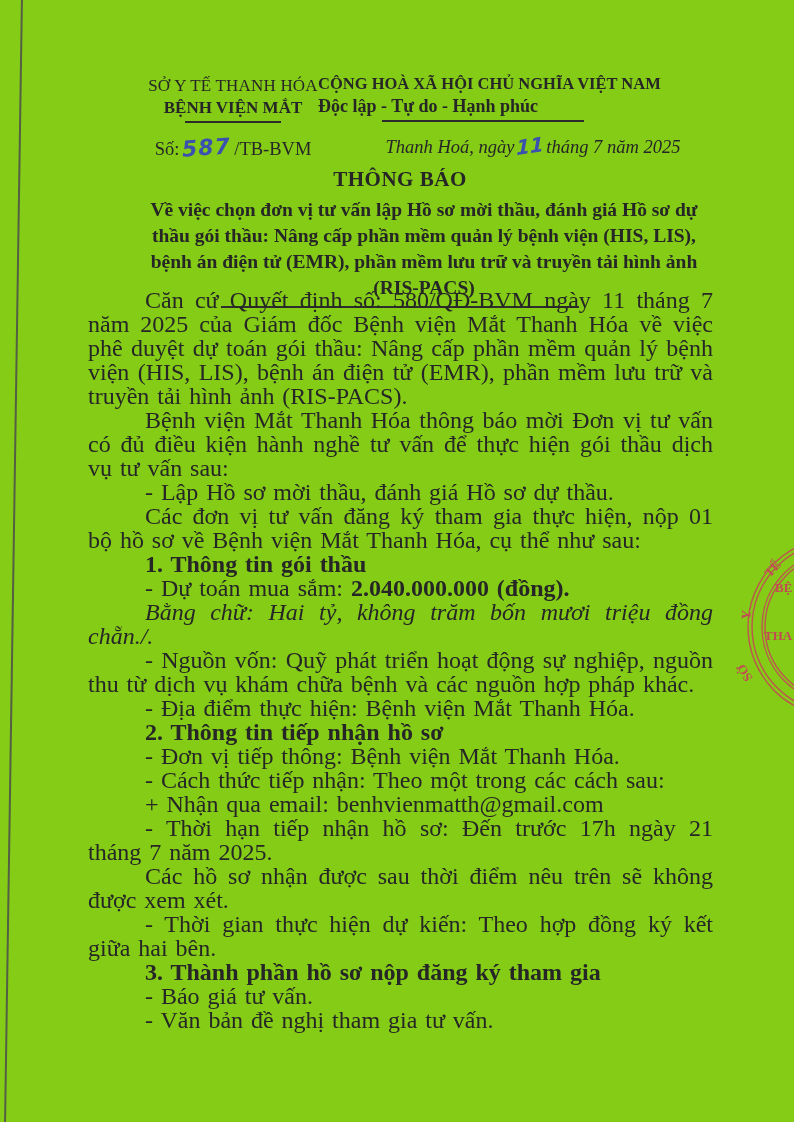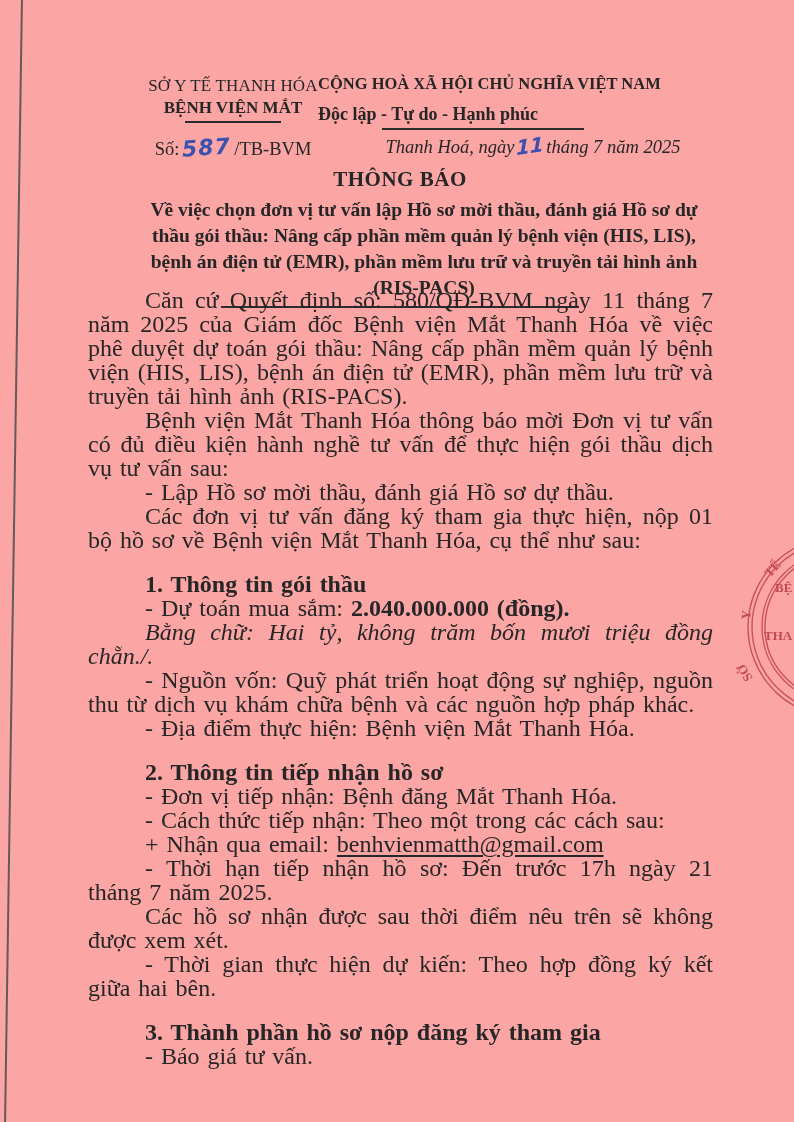--- a/index.html
+++ b/index.html
@@ -1,59 +1,59 @@
 <!DOCTYPE html>
 <html><head>
 <meta charset="utf-8">
 <style>
   html,body { margin:0; padding:0; }
   body { background:#e8e8e8; }
   .page {
     position:relative; width:794px; height:1122px;
-    background:#fca5a5; overflow:hidden;
+    background:#84cc16; overflow:hidden;
     font-family:"Liberation Serif", serif;
     color:#262626;
   }
   
   .scan-edge { position:absolute; left:0; top:0; }
 
   
   .hdr-left { position:absolute; left:138px; top:76px; width:190px; text-align:center; }
   .hl1 { font-size:17px; letter-spacing:.2px; white-space:nowrap; }
   .hl2 { font-size:17px; font-weight:bold; margin-top:2px; white-space:nowrap; }
   .hl2-underline { width:96px; height:2px; background:#2b2b2b; margin:3px auto 0; }
   .so-line { margin-top:12px; font-size:18.5px; white-space:nowrap; }
 
   .hdr-right { position:absolute; left:318px; top:74px; width:330px; text-align:left; }
   .hr1 { font-size:16.5px; font-weight:bold; white-space:nowrap; }
-  .hr2 { font-size:18px; font-weight:bold; margin-top:10px; white-space:nowrap; }
+  .hr2 { font-size:18px; font-weight:bold; margin-top:2px; white-space:nowrap; }
   .hr2-underline { width:202px; height:2px; background:#2b2b2b; margin:3px auto 0; }
   .date-line { position:absolute; left:368px; top:134px; width:330px; text-align:center;
                font-style:italic; font-size:18.5px; white-space:nowrap; }
 
   .hw { color:#3c50b0; font-family:"DejaVu Sans", sans-serif;
         font-style:italic; font-weight:bold; display:inline-block; }
   .hw-no { font-size:22px; transform:rotate(-4deg); letter-spacing:1px; margin:0 3px; }
   .hw-day { font-size:20px; transform:rotate(-8deg) skewX(-8deg); margin:0 3px 0 1px; }
 
   
   .title-block { position:absolute; left:88px; top:167px; width:624px; text-align:center; }
   .doc-title { font-size:21px; font-weight:bold; margin:0; letter-spacing:.5px; }
   .doc-subtitle { font-size:19.5px; font-weight:bold; line-height:26px; margin-top:5px;margin-left:48px; }
   .title-sep { width:358px; height:2px; background:#2e2e2e; margin:5px auto 0; }
 
   
   .doc-body { position:absolute; left:88px; top:288px; width:625px;
               font-size:24px; line-height:24px; text-align:justify;
               word-spacing:0.08em; }
   .p { margin:0; text-indent:57px; }
-  .p.bold { font-weight:bold;margin-top:20px; }
+  .p.bold { font-weight:bold; }
   .p.italic { font-style:italic; }
   .b { font-weight:bold; }
-  .u { text-decoration:underline; text-underline-offset:3px;margin-top:8px; }
+  .u { text-underline-offset:3px;margin-top:8px; }
 
   
   .stamp { position:absolute; left:732px; top:493px; }
   .stamp text { fill:#c34a55; font-family:"Liberation Serif", serif; font-weight:bold; }
 </style>
 </head>
 <body>
 
 <div class="page">
 
@@ -86,28 +86,29 @@
     <p class="p">Căn cứ Quyết định số: 580/QĐ-BVM ngày 11 tháng 7 năm 2025 của Giám đốc Bệnh viện Mắt Thanh Hóa về việc phê duyệt dự toán gói thầu: Nâng cấp phần mềm quản lý bệnh viện (HIS, LIS), bệnh án điện tử (EMR), phần mềm lưu trữ và truyền tải hình ảnh (RIS-PACS).</p>
     <p class="p">Bệnh viện Mắt Thanh Hóa thông báo mời Đơn vị tư vấn có đủ điều kiện hành nghề tư vấn để thực hiện gói thầu dịch vụ tư vấn sau:</p>
     <p class="p">- Lập Hồ sơ mời thầu, đánh giá Hồ sơ dự thầu.</p>
     <p class="p">Các đơn vị tư vấn đăng ký tham gia thực hiện, nộp 01 bộ hồ sơ về Bệnh viện Mắt Thanh Hóa, cụ thể như sau:</p>
     <p class="p bold">1. Thông tin gói thầu</p>
     <p class="p"><span>- Dự toán mua sắm: </span><span class="b">2.040.000.000 (đồng).</span></p>
     <p class="p italic">Bằng chữ: Hai tỷ, không trăm bốn mươi triệu đồng chẵn./.</p>
     <p class="p">- Nguồn vốn: Quỹ phát triển hoạt động sự nghiệp, nguồn thu từ dịch vụ khám chữa bệnh và các nguồn hợp pháp khác.</p>
     <p class="p">- Địa điểm thực hiện: Bệnh viện Mắt Thanh Hóa.</p>
     <p class="p bold">2. Thông tin tiếp nhận hồ sơ</p>
-    <p class="p">- Đơn vị tiếp nhận: Bệnh đăng Mắt Thanh Hóa.</p>
+    <p class="p">- Đơn vị tiếp thông: Bệnh viện Mắt Thanh Hóa.</p>
     <p class="p">- Cách thức tiếp nhận: Theo một trong các cách sau:</p>
     <p class="p"><span>+ Nhận qua email: </span><span class="u">benhvienmatth@gmail.com</span></p>
     <p class="p">- Thời hạn tiếp nhận hồ sơ: Đến trước 17h ngày 21 tháng 7 năm 2025.</p>
     <p class="p">Các hồ sơ nhận được sau thời điểm nêu trên sẽ không được xem xét.</p>
     <p class="p">- Thời gian thực hiện dự kiến: Theo hợp đồng ký kết giữa hai bên.</p>
     <p class="p bold">3. Thành phần hồ sơ nộp đăng ký tham gia</p>
     <p class="p">- Báo giá tư vấn.</p>
+    <p class="p">- Văn bản đề nghị tham gia tư vấn.</p>
   </div>
 
   <svg class="stamp" width="62" height="270" viewBox="732 493 62 270">
     <g fill="none" stroke="#c34a55" stroke-width="1.4" opacity="0.9">
       <circle cx="838" cy="627" r="90"></circle>
       <circle cx="838" cy="627" r="86"></circle>
       <circle cx="838" cy="627" r="76"></circle>
       <circle cx="838" cy="627" r="73"></circle>
     </g>
     <text x="770" y="578" font-size="13" transform="rotate(-48 770 578)">TẾ</text>

